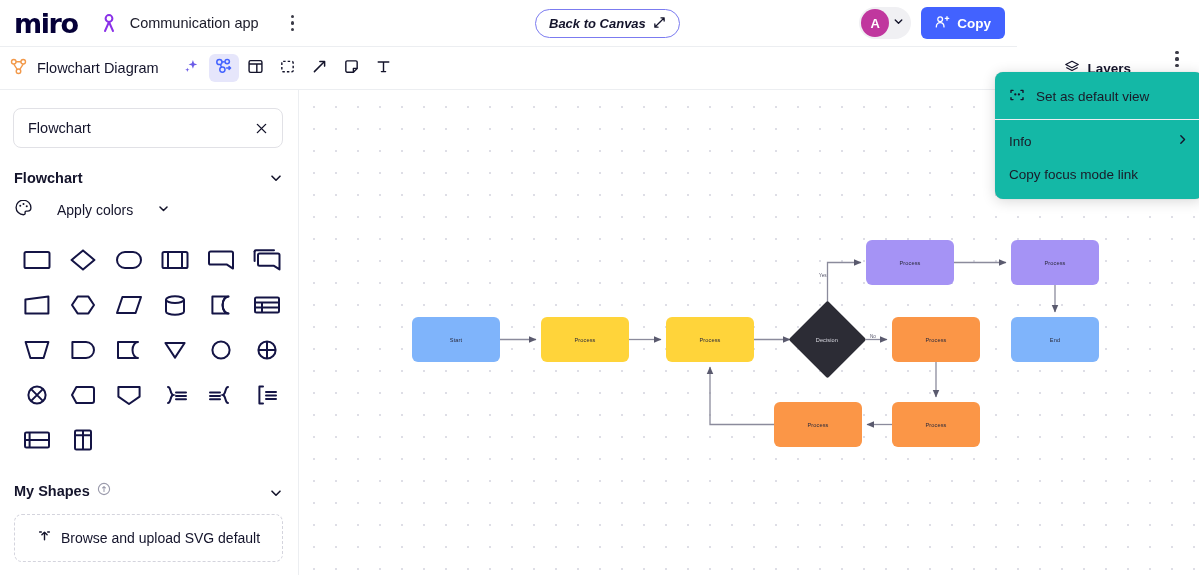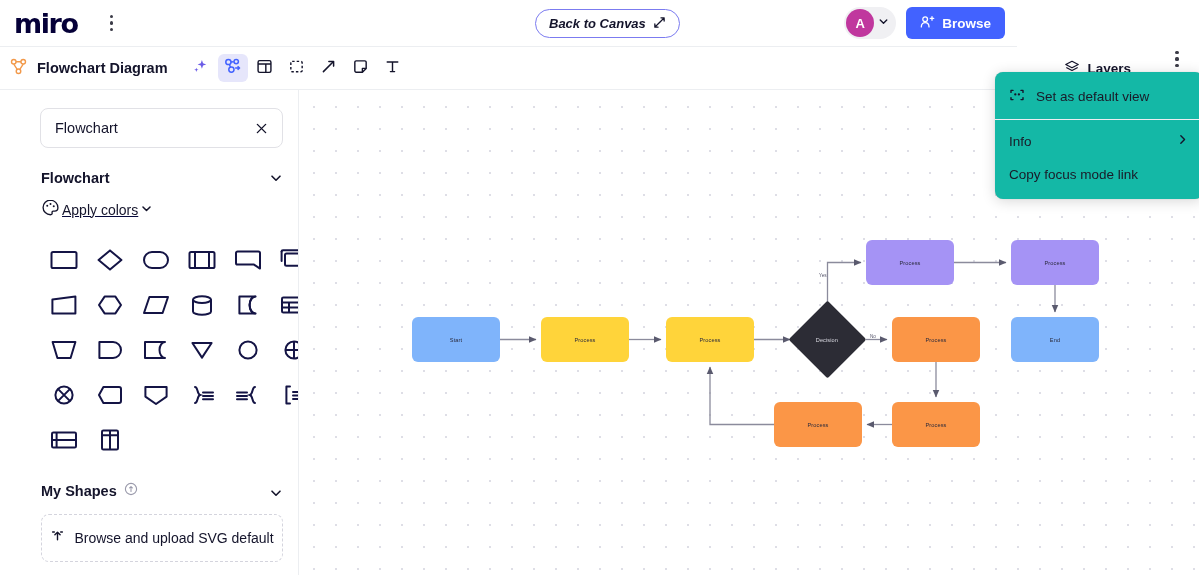--- a/index.html
+++ b/index.html
@@ -80,21 +80,21 @@
     position: absolute; top: 47px; left: 0;
     width: 1199px; height: 43px;
     background: #ffffff;
     border-bottom: 1px solid #eceef1;
     display: flex; align-items: center;
   }
   .tb-title {
     display: flex; align-items: center; gap: 10px;
     margin-left: 10px;
   }
-  .tb-title-text { font-size: 14.5px; font-weight: 700; color: #14142b; white-space: nowrap; }
+  .tb-title-text { font-size: 14.5px; font-weight: 400; color: #14142b; white-space: nowrap; }
   .tb-tools { display: flex; align-items: center; gap: 2px; margin-left: 18px; }
   .tb-btn {
     width: 30px; height: 28px; border-radius: 6px;
     display: flex; align-items: center; justify-content: center;
     cursor: pointer; background: transparent;
   }
   .tb-btn.active { background: #e6e6fb; }
   .tb-right {
     position: absolute; right: 10px; top: 0; height: 43px;
     display: flex; gap: 4px;
@@ -105,21 +105,20 @@
     font-size: 13.5px; font-weight: 600; color: #14142b;
   }
 
   
   .sidebar {
     position: absolute; top: 90px; left: 0;
     width: 299px; height: 485px;
     background: #ffffff;
     border-right: 1px solid #eceef1;
     overflow: hidden;
-    padding-left: 27px;
   }
   .search-wrap {
     margin: 18px 15px 0 13px;
     height: 40px;
     border: 1px solid #e1e1e6; border-radius: 8px;
     display: flex; align-items: center;
     padding: 0 12px 0 14px;
     background: #fff;
   }
   .search-input {
@@ -131,22 +130,22 @@
   .clear-x { width: 18px; height: 18px; cursor: pointer; display:flex;align-items:center;justify-content:center; }
 
   .section-head {
     display: flex; align-items: center; justify-content: space-between;
     margin: 22px 15px 0 14px;
   }
   .section-title { font-size: 14.5px; font-weight: 700; color: #14142b; }
   .chev { width: 14px; height: 14px; cursor: pointer; }
 
   .apply-colors {
-    display: flex; align-items: center; gap: 2px;
-    margin: 12px 0 16px 14px; cursor: pointer; text-decoration: underline;
+    display: flex; align-items: center; gap: 24px;
+    margin: 12px 0 16px 14px; cursor: pointer;
   }
   .apply-colors-text { font-size: 14px; color: #14142b; }
 
   .shape-grid {
     display: grid;
     grid-template-columns: repeat(6, 46px);
     gap: 0px;
     margin: 14px 0 0 14px;
   }
   .shape-cell {
@@ -220,20 +219,29 @@
   }
   .menu-sep { height: 1px; background: #ededf1; margin: 4px 0; }
   .menu-arrow { margin-left: auto; }
 </style>
 </head>
 <body>
 
 <div class="header">
   <div class="miro-logo">miro</div>
 
+  <div class="app-badge">
+    <span class="app-icon">
+      <svg width="18" height="20" viewBox="0 0 18 20">
+        <circle cx="9" cy="5.5" r="3.4" fill="none" stroke="#8a31e8" stroke-width="2"></circle>
+        <path d="M9 9 L5 18 M9 9 L13 18" fill="none" stroke="#8a31e8" stroke-width="2" stroke-linecap="round"></path>
+      </svg>
+    </span>
+    <span class="app-title">Communication app</span>
+  </div>
 
   <div class="kebab">
     <i></i>
       <i></i>
       <i></i>
   </div>
 
   <div class="back-canvas">
     <span>Back to Canvas</span>
     <span>
@@ -254,21 +262,21 @@
       </span>
     </div>
     <button class="share-btn">
       <span>
         <svg width="15" height="14" viewBox="0 0 16 14">
           <circle cx="5.5" cy="4" r="2.5" fill="none" stroke="#fff" stroke-width="1.4"></circle>
           <path d="M1.4 12.2 C1.4 9 3.3 7.6 5.5 7.6 C7.7 7.6 9.6 9 9.6 12.2" fill="none" stroke="#fff" stroke-width="1.4" stroke-linecap="round"></path>
           <path d="M11 3.2 L14.6 3.2 M12.8 1.4 L12.8 5" fill="none" stroke="#fff" stroke-width="1.4" stroke-linecap="round"></path>
         </svg>
       </span>
-      <span>Browse</span>
+      <span>Copy</span>
     </button>
   </div>
 </div>
 
 <div class="toolbar">
   <div class="tb-title">
     <span>
       <svg width="17" height="17" viewBox="0 0 18 18">
         <circle cx="4" cy="4" r="2.4" fill="none" stroke="#f2994a" stroke-width="1.5"></circle>
         <circle cx="14" cy="4" r="2.4" fill="none" stroke="#f2994a" stroke-width="1.5"></circle>

